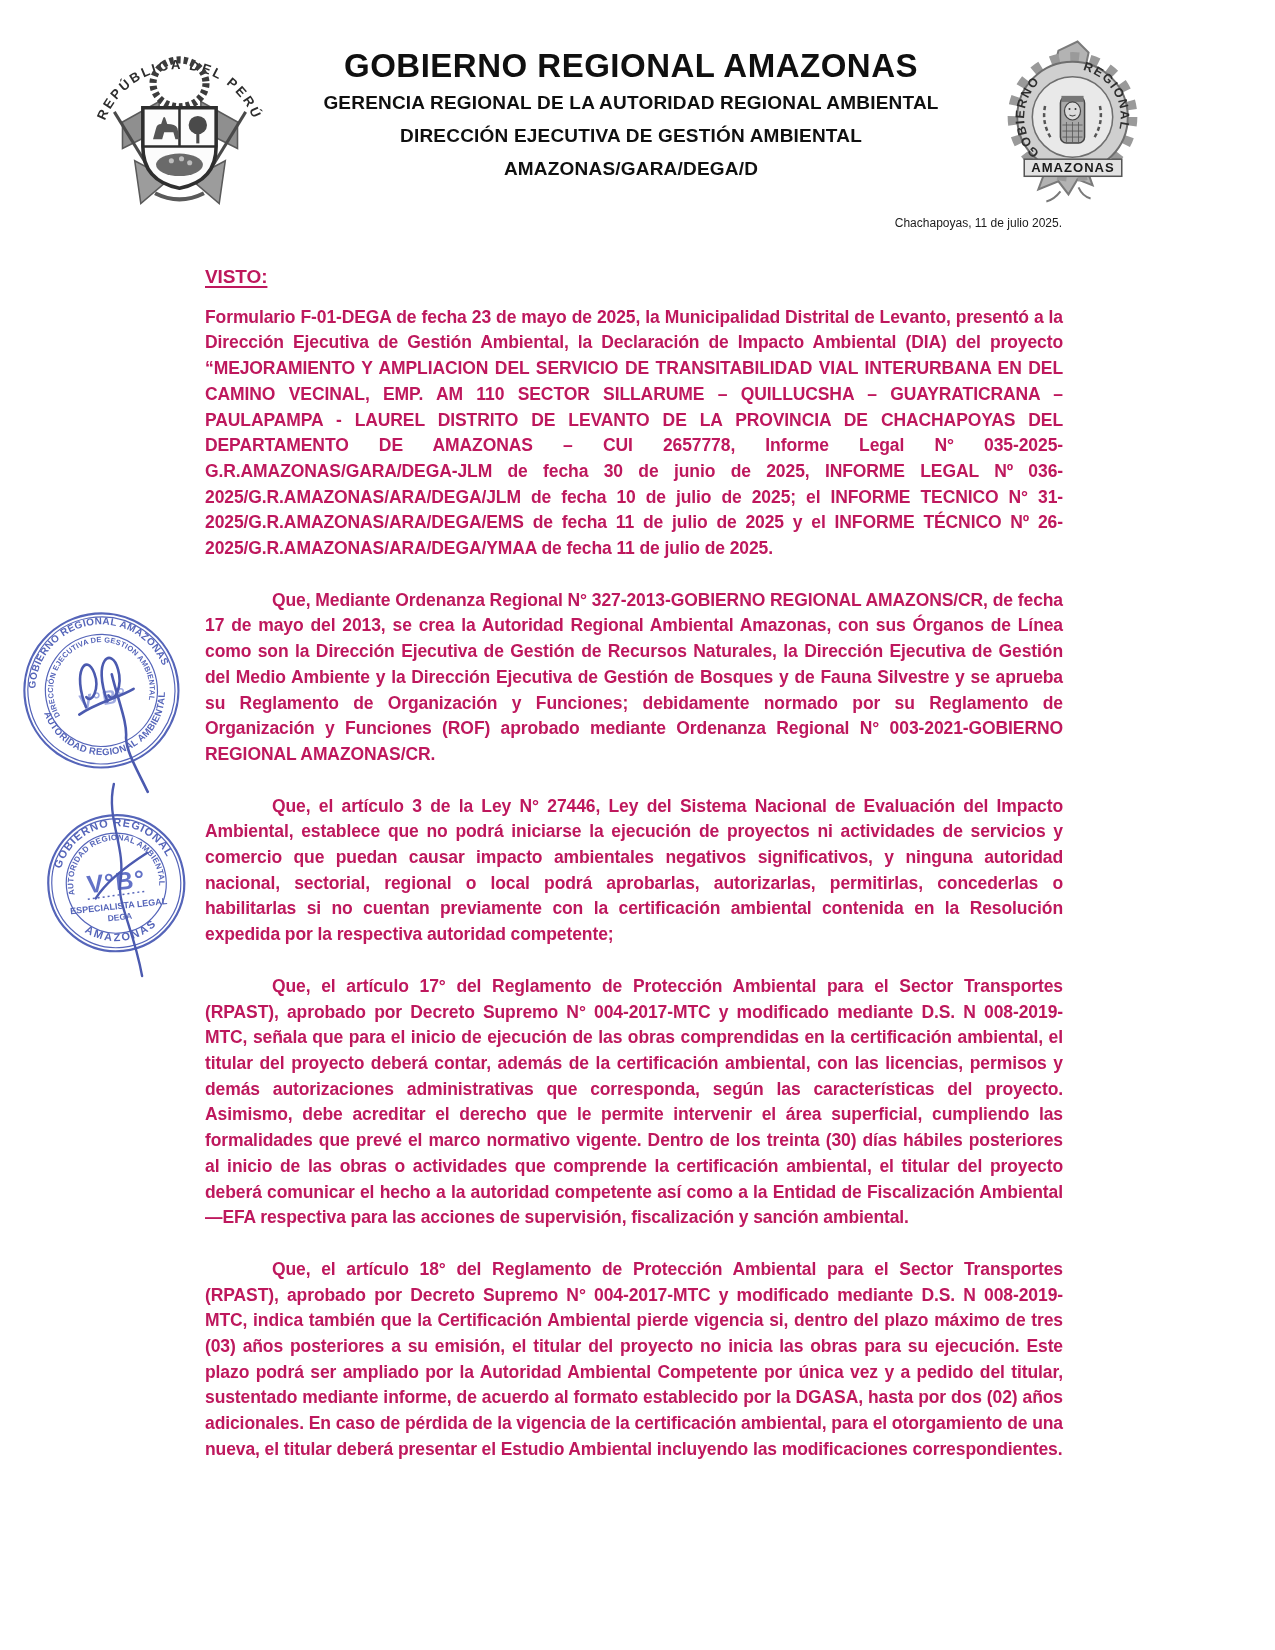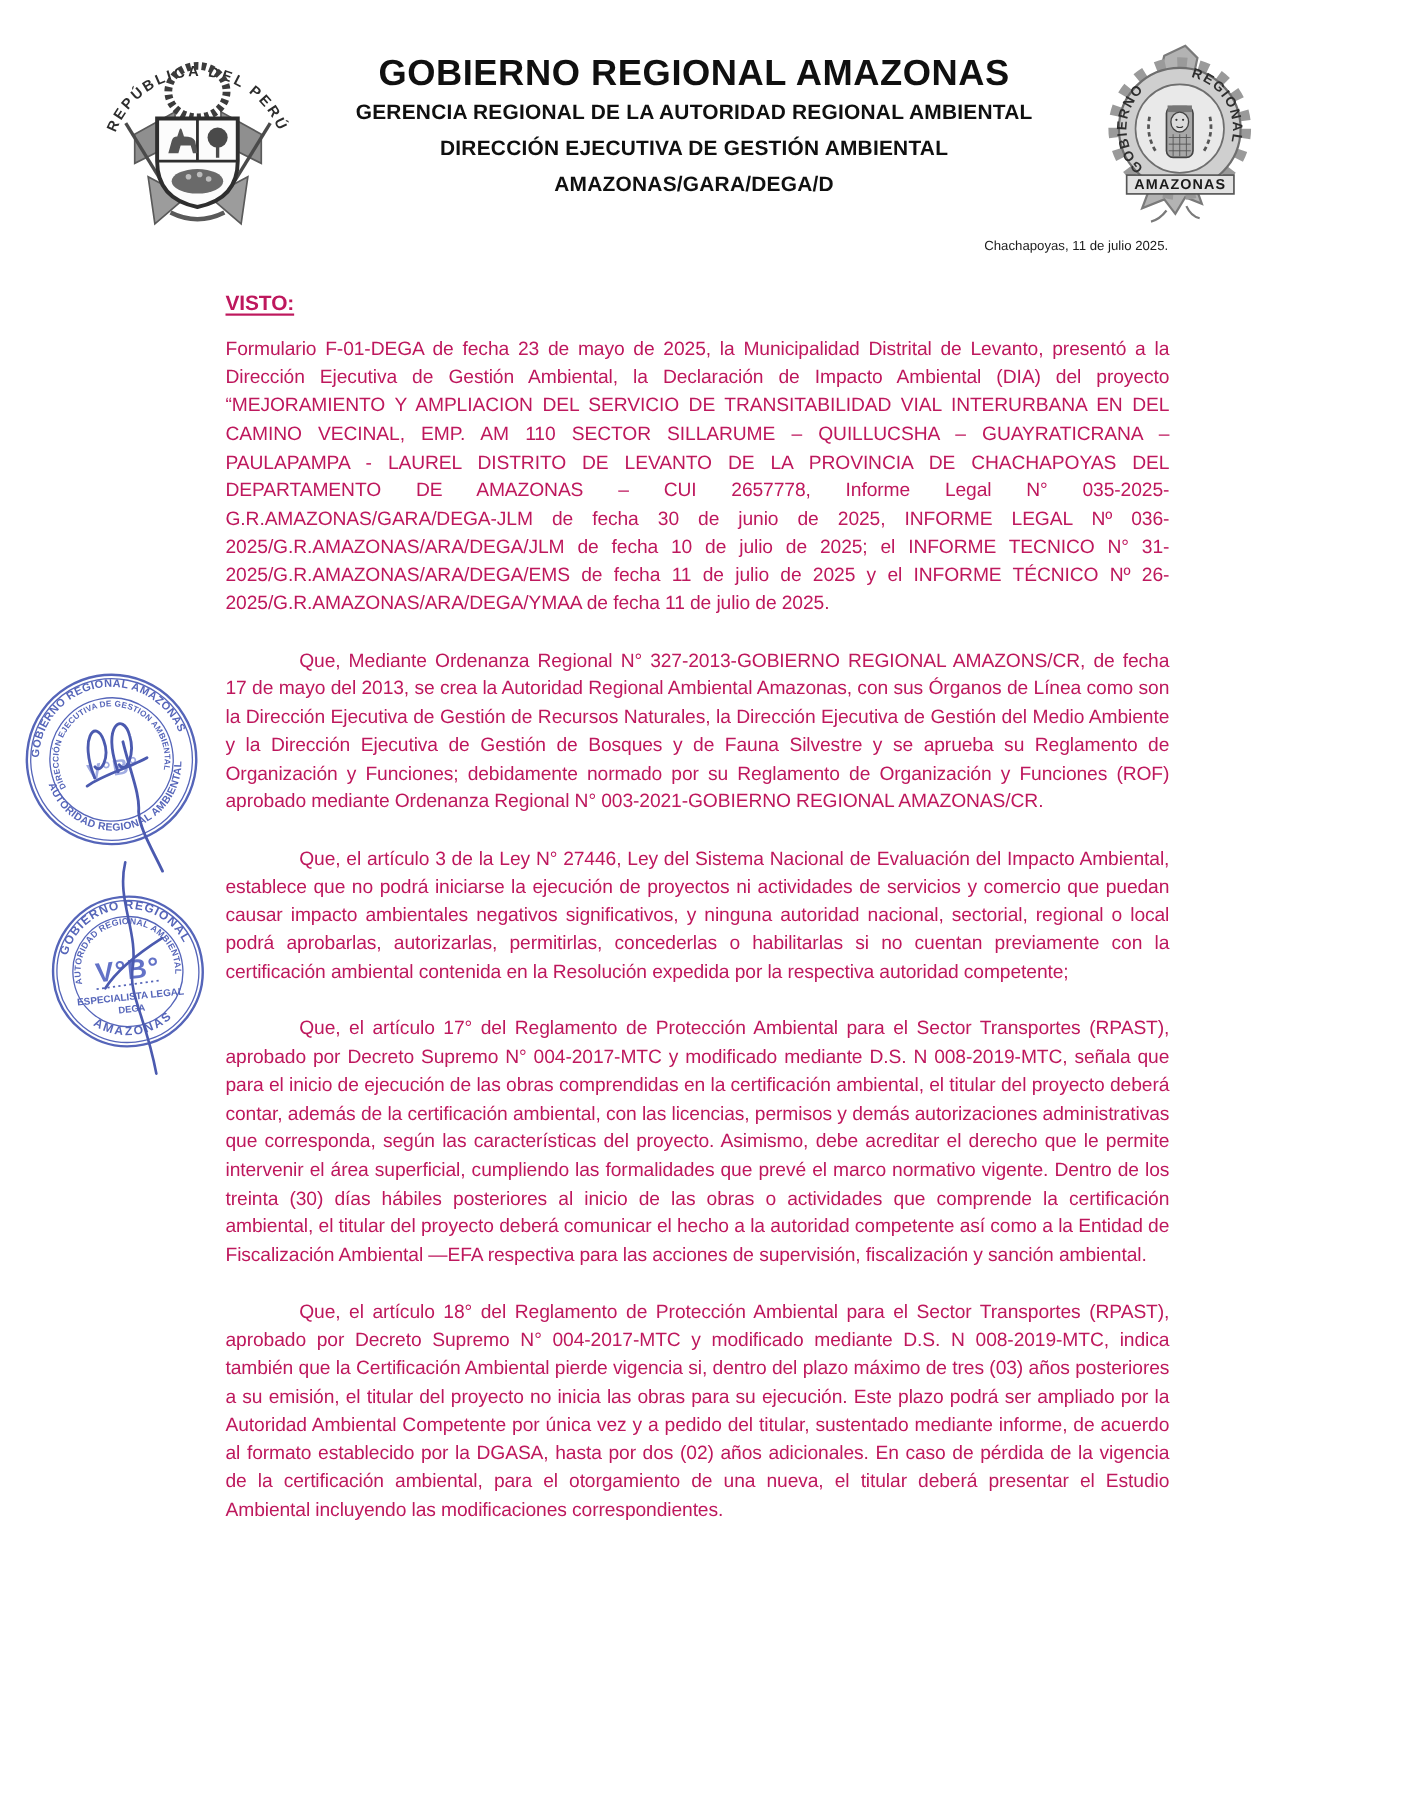--- a/index.html
+++ b/index.html
@@ -26,21 +26,21 @@
     position:absolute;left:205px;top:252px;width:858px;z-index:2;
     font-size:17.5px;line-height:25.7px;text-align:justify;
     letter-spacing:-.1px;color:#be185d;margin-top:12px;
   }
   .sec-heading{
     font-size:19px;font-weight:bold;text-align:left;
     text-decoration:underline;text-underline-offset:3px;text-decoration-thickness:2px;
     margin:0 0 15px 0;
   }
   .sec-heading.indented{margin-left:67px;margin-top:30px;}
-  .par{margin:0 0 26px 0;}
+  .par{margin:0 0 26px 0;font-weight:bold;}
   .par.indent{text-indent:67px;}
   
   .stamp{position:absolute;z-index:1;opacity:.86;}
   #stamp-dega{left:20px;top:606px;transform:rotate(-10deg);}
   #stamp-legal{left:38px;top:778px;transform:rotate(-6deg);}
   .stamp text{font-family:"Liberation Sans",sans-serif;font-weight:bold;}
 </style>
 </head>
 <body>
 

